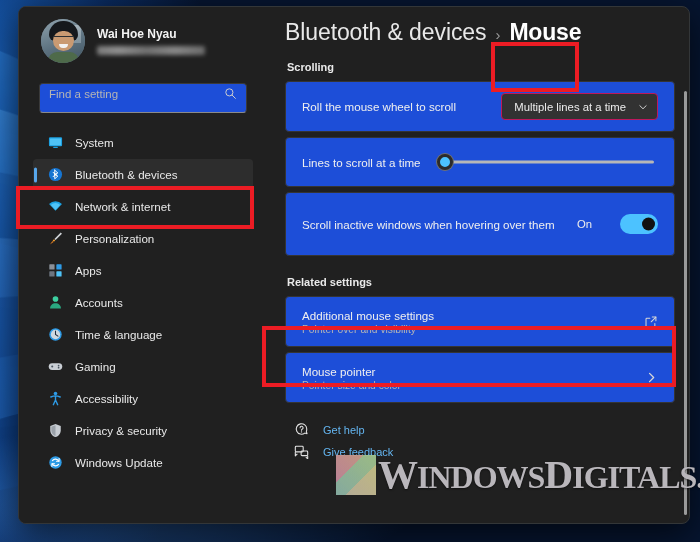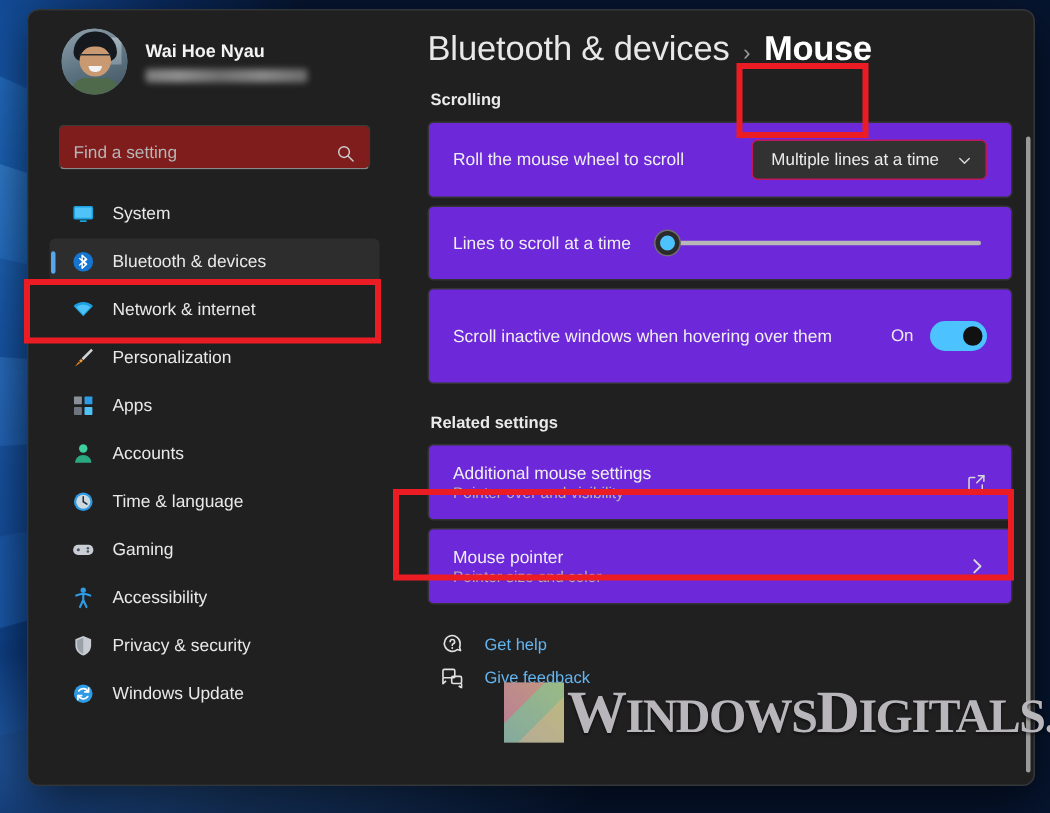--- a/index.html
+++ b/index.html
@@ -133,25 +133,25 @@
     width: 108px; height: 9px;
     border-radius: 2px;
     background: linear-gradient(90deg,#8c8c8c,#a2a2a2 20%,#7d7d7d 46%,#9a9a9a 72%,#787878);
     filter: blur(2.2px);
     opacity: .85;
   }
 
   #search-wrap {
     margin: 12px 6px 0 6px;
     height: 30px;
-    background: #7f1d1d;
+    background: #1d4ed8;
     border: 1px solid #3a3a3a;
     border-bottom: 1px solid #8a8a8a;
     border-radius: 4px;
-    display: flex; align-items: flex-start;
+    display: flex; align-items: flex-end;
     padding: 12px 9px;
   }
   #search-input {
     flex: 1;
     background: transparent;
     border: none; outline: none;
     color: #cfcfcf;
     font-size: 11.5px;
     font-family: "Liberation Sans", sans-serif;
   }
@@ -204,21 +204,21 @@
   .crumb-leaf { font-size: 23px; font-weight: bold; color: #ffffff; letter-spacing: -.2px; }
 
   .section-title {
     font-size: 11px;
     font-weight: bold;
     color: #eaeaea;
     margin: 0 0 8px 2px;
   }
 
   .card {
-    background: #6d28d9;
+    background: #1d4ed8;
     border: 1px solid #343434;
     border-radius: 4px;
     margin-bottom: 5px;
     padding: 0 16px;
     display: flex;
     align-items: center;
   }
   .card-title { font-size: 11.6px; color: #efefef; }
   .card-sub { font-size: 10.3px; color: #b5b5b5; margin-top: 2px; }
   .card-texts { display: flex; flex-direction: column; }
@@ -258,21 +258,21 @@
   #slider .thumb {
     position: absolute; left: 8px; top: 50%;
     transform: translate(-50%, -50%);
     width: 16px; height: 16px; border-radius: 50%;
     background: #4cc2ff;
     border: 3px solid #2b2b2b;
     box-shadow: 0 0 0 1px #6f6f6f;
   }
 
   #card-inactive { height: 64px; }
-  #inactive-right { display: flex; align-items: center; gap: 11px; }
+  #inactive-right { display: flex; align-items: center; gap: 28px; }
   .toggle-label { font-size: 11.3px; color: #ececec; }
   .toggle {
     width: 38px; height: 20px;
     border-radius: 11px;
     background: #4cc2ff;
     position: relative;
   }
   .toggle .knob {
     position: absolute; right: 3px; top: 50%;
     transform: translateY(-50%);

